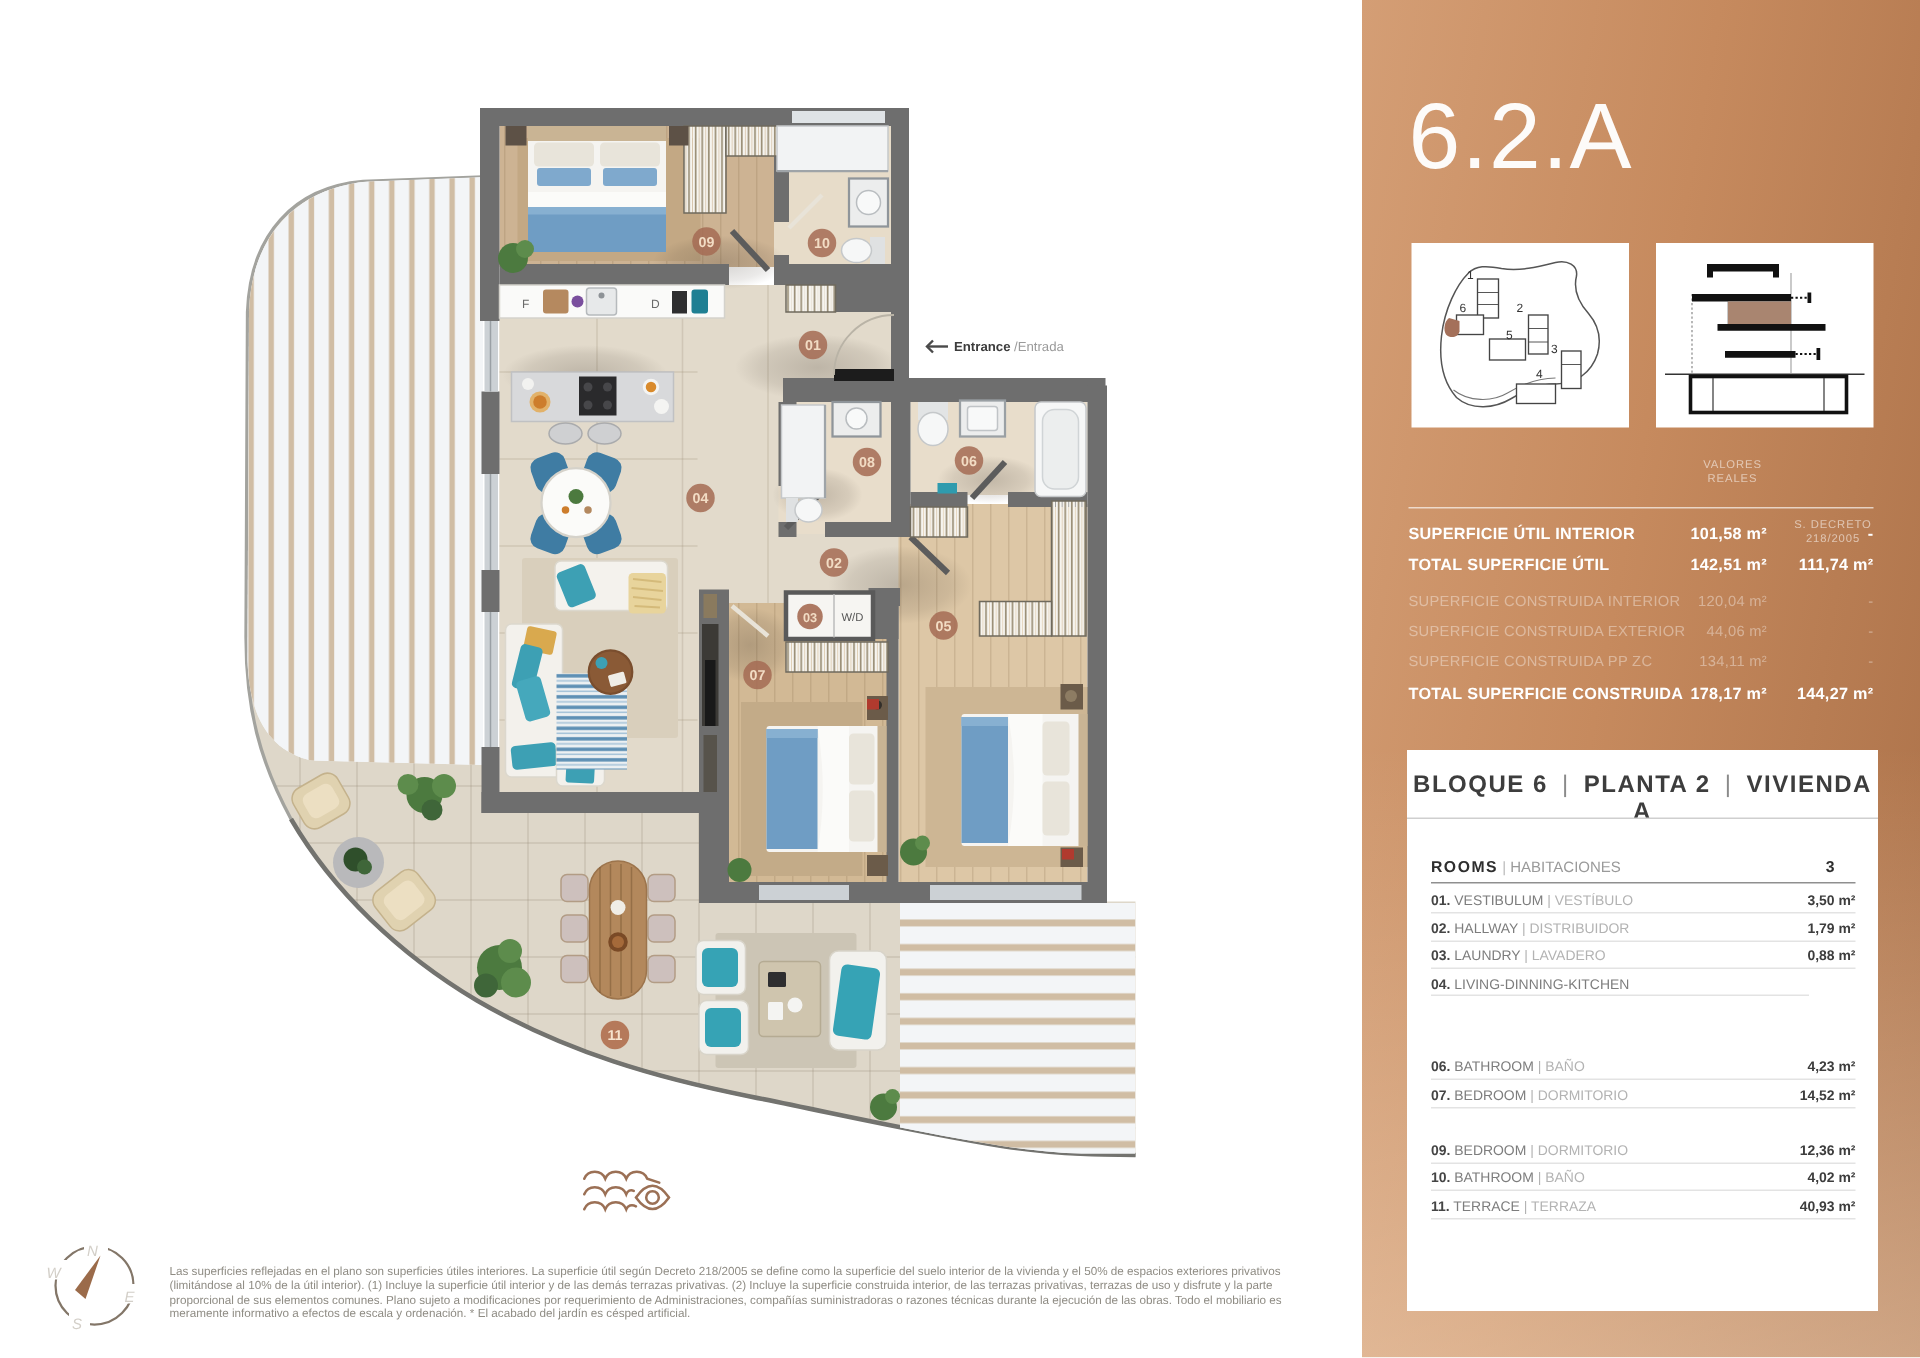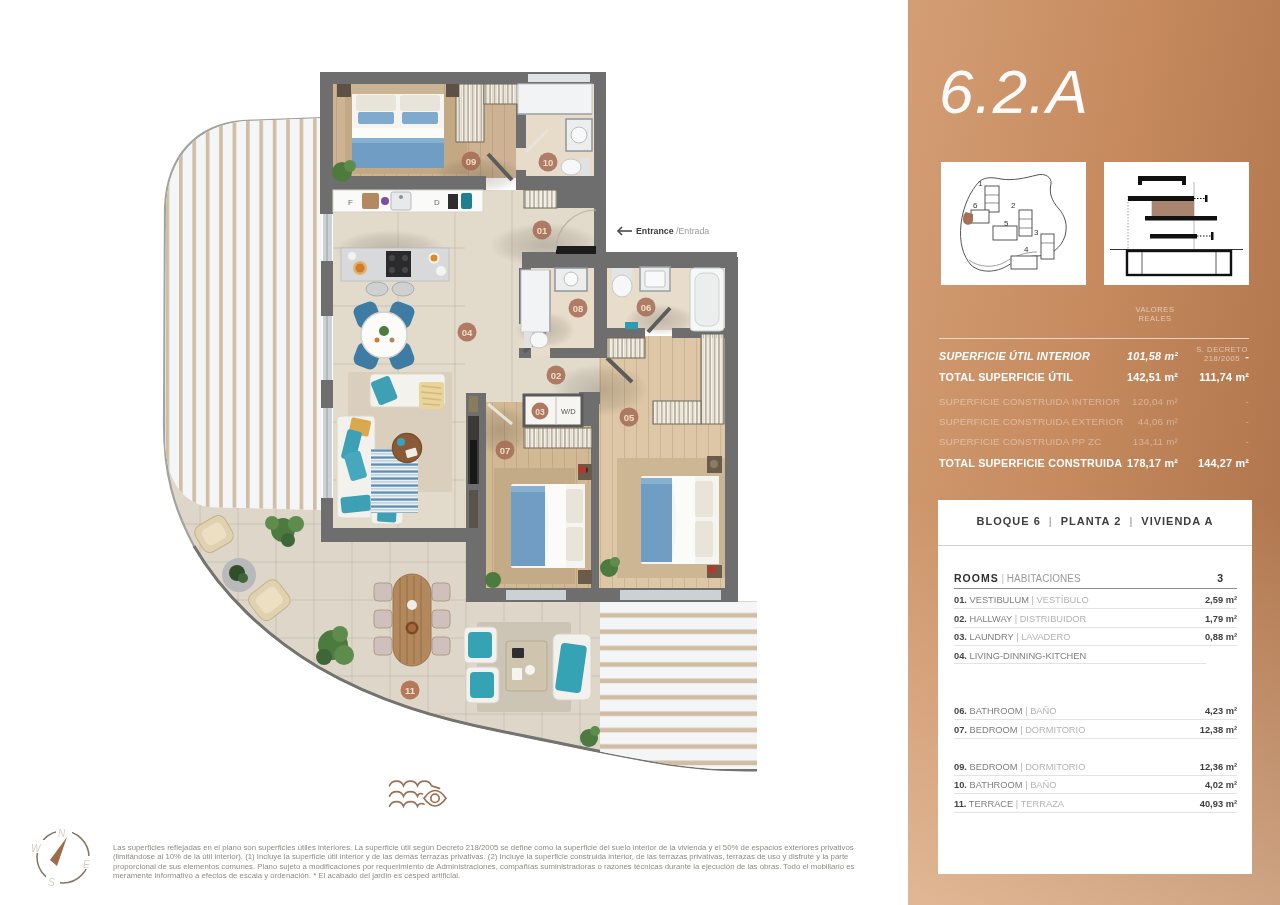--- a/index.html
+++ b/index.html
@@ -3,32 +3,32 @@
 <meta charset="utf-8">
 <style>
   html,body{margin:0;padding:0;background:#fff;}
   body{font-family:"Liberation Sans",sans-serif;}
   #page{position:relative;width:1280px;height:905px;overflow:hidden;background:#fff;}
   #plan{position:absolute;left:0;top:0;}
   
   #side{position:absolute;left:908px;top:0;width:372px;height:905px;
     background:linear-gradient(to bottom, rgba(255,236,214,0) 55%, rgba(255,236,214,0.42) 100%),
                linear-gradient(100deg,#d49e75 0%,#c68a5e 45%,#aa7048 100%);}
-  #unit{position:absolute;left:31px;top:56px;font-size:62px;color:rgba(255,255,255,0.96);letter-spacing:1px;font-weight:400;font-style:italic;}
+  #unit{position:absolute;left:31px;top:56px;font-size:62px;color:rgba(255,255,255,0.96);letter-spacing:1px;font-weight:400;}
   .wbox{position:absolute;background:#fff;width:145px;height:123px;top:162px;}
   #colh1,#colh2{position:absolute;top:305px;width:80px;text-align:center;font-size:7.5px;line-height:9px;color:rgba(255,255,255,0.55);letter-spacing:0.6px;}
   #sepline{position:absolute;left:31px;top:338px;width:310px;height:1px;background:rgba(255,255,255,0.65);}
   .srow{position:absolute;left:31px;width:310px;color:#fff;white-space:nowrap;}
   .srow .lb{text-align:left;}
   .srow .v1{position:absolute;right:71px;top:0;}
   .srow .v2{position:absolute;right:0;top:0;}
   .sb{font-weight:bold;font-size:10.8px;letter-spacing:0.2px;}
   .sf{font-size:9.8px;color:rgba(255,255,255,0.38);letter-spacing:0.2px;}
   #card{position:absolute;left:30px;top:500px;width:314px;height:374px;background:#fff;}
-  #cardtitle{position:absolute;left:0;top:15px;width:100%;text-align:center;font-size:11px;font-weight:bold;color:#3d3d3d;letter-spacing:1px;}
+  #cardtitle{position:absolute;left:0;top:15px;width:100%;text-align:center;font-size:16px;font-weight:bold;color:#3d3d3d;letter-spacing:1px;}
   #cardtitle .sep{color:#8a8a8a;font-weight:normal;padding:0 4px;}
   #cardhr{position:absolute;left:0px;top:45px;width:314px;height:1px;background:#cfcfcf;}
   #roomshdr{position:absolute;left:16px;top:72px;width:283px;font-size:10px;color:#9a9a9a;}
   #roomshdr b{color:#2e2e2e;letter-spacing:1px;font-size:10.5px;}
   #roomshdr .n3{position:absolute;right:14px;top:0;color:#2e2e2e;font-weight:bold;font-size:10.5px;}
   #roomsline{position:absolute;left:16px;top:88px;width:283px;height:1px;background:#8f8f8f;}
   .rr{position:absolute;left:16px;width:283px;height:18px;font-size:9.3px;color:#7d7d7d;border-bottom:1px solid #e3e3e3;}
   .rr .num{font-weight:bold;color:#454545;}
   .rr .sec{color:#b3b3b3;}
   .rr .val{position:absolute;right:0;top:5px;font-weight:bold;color:#3d3d3d;}
@@ -587,58 +587,58 @@
       <line x1="93" y1="74" x2="107" y2="74" stroke="#111" stroke-width="1.2" stroke-dasharray="1.5,1.5"></line>
       <rect x="107" y="70" width="2.5" height="8" fill="#111"></rect>
     </svg>
   </div>
 
   <div id="colh1" style="left:207px;">VALORES<br>REALES</div>
   <div id="colh2" style="left:274px;margin-top:40px;">S. DECRETO<br>218/2005</div>
 
   <div id="sepline"></div>
 
-  <div class="srow sb" style="top:350px;font-style:italic;"><span class="lb">SUPERFICIE ÚTIL INTERIOR</span><span class="v1">101,58 m²</span><span class="v2">-</span></div>
+  <div class="srow sb" style="top:350px;"><span class="lb">SUPERFICIE ÚTIL INTERIOR</span><span class="v1">101,58 m²</span><span class="v2">-</span></div>
   <div class="srow sb" style="top:371px;"><span class="lb">TOTAL&nbsp;SUPERFICIE ÚTIL</span><span class="v1">142,51 m²</span><span class="v2">111,74 m²</span></div>
   <div class="srow sf" style="top:396px;"><span class="lb">SUPERFICIE CONSTRUIDA INTERIOR</span><span class="v1">120,04 m²</span><span class="v2">-</span></div>
   <div class="srow sf" style="top:416px;"><span class="lb">SUPERFICIE CONSTRUIDA EXTERIOR</span><span class="v1">44,06 m²</span><span class="v2">-</span></div>
   <div class="srow sf" style="top:436px;"><span class="lb">SUPERFICIE CONSTRUIDA PP ZC</span><span class="v1">134,11 m²</span><span class="v2">-</span></div>
   <div class="srow sb" style="top:457px;"><span class="lb">TOTAL&nbsp;SUPERFICIE CONSTRUIDA</span><span class="v1">178,17 m²</span><span class="v2">144,27 m²</span></div>
 
   <div id="card">
 
     <div id="cardtitle">BLOQUE 6 <span class="sep">|</span> PLANTA 2 <span class="sep">|</span> VIVIENDA A</div>
     <div id="cardhr"></div>
 
     <div id="roomshdr"><b>ROOMS</b> <span style="color:#bbb">|</span> HABITACIONES<span class="n3">3</span></div>
     <div id="roomsline"></div>
 
     <div class="rr" style="top:90px;">
           <span class="nm"><span class="num">01.</span> VESTIBULUM <span class="sec">| VESTÍBULO</span></span>
-          <span class="val">2,59 m²</span>
+          <span class="val">3,50 m²</span>
         </div>
     <div class="rr" style="top:108.5px;">
           <span class="nm"><span class="num">02.</span> HALLWAY <span class="sec">| DISTRIBUIDOR</span></span>
           <span class="val">1,79 m²</span>
         </div>
     <div class="rr" style="top:127px;">
           <span class="nm"><span class="num">03.</span> LAUNDRY <span class="sec">| LAVADERO</span></span>
           <span class="val">0,88 m²</span>
         </div>
     <div class="rr" style="top:145.5px;border-bottom:none;">
           <span class="nm"><span class="num">04.</span> LIVING-DINNING-KITCHEN</span>
           <span style="position:absolute;left:0;top:17px;width:252px;border-bottom:1px solid #e3e3e3;height:0;"></span>
         </div>
     <div class="rr" style="top:201px;">
           <span class="nm"><span class="num">06.</span> BATHROOM <span class="sec">| BAÑO</span></span>
           <span class="val">4,23 m²</span>
         </div>
     <div class="rr" style="top:219.5px;">
           <span class="nm"><span class="num">07.</span> BEDROOM <span class="sec">| DORMITORIO</span></span>
-          <span class="val">12,38 m²</span>
+          <span class="val">14,52 m²</span>
         </div>
     <div class="rr" style="top:256.5px;">
           <span class="nm"><span class="num">09.</span> BEDROOM <span class="sec">| DORMITORIO</span></span>
           <span class="val">12,36 m²</span>
         </div>
     <div class="rr" style="top:275px;">
           <span class="nm"><span class="num">10.</span> BATHROOM <span class="sec">| BAÑO</span></span>
           <span class="val">4,02 m²</span>
         </div>
     <div class="rr" style="top:293.5px;">

